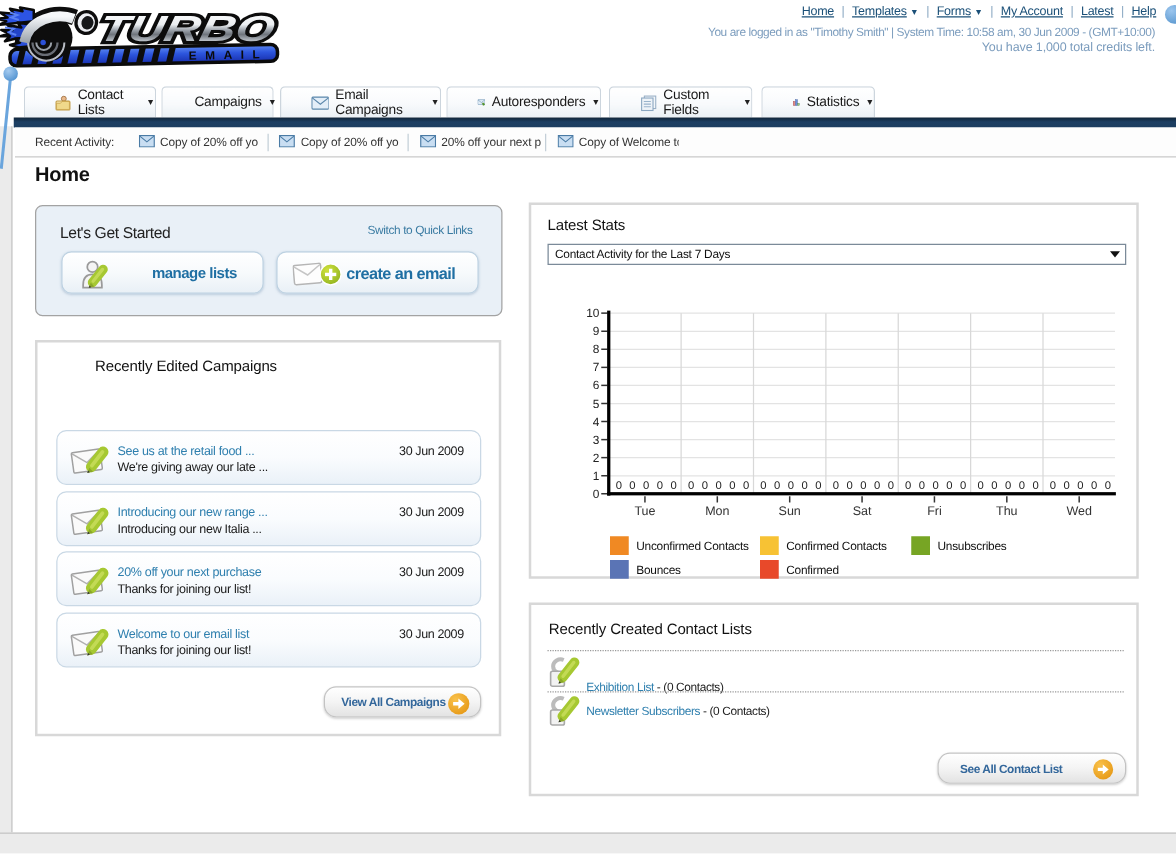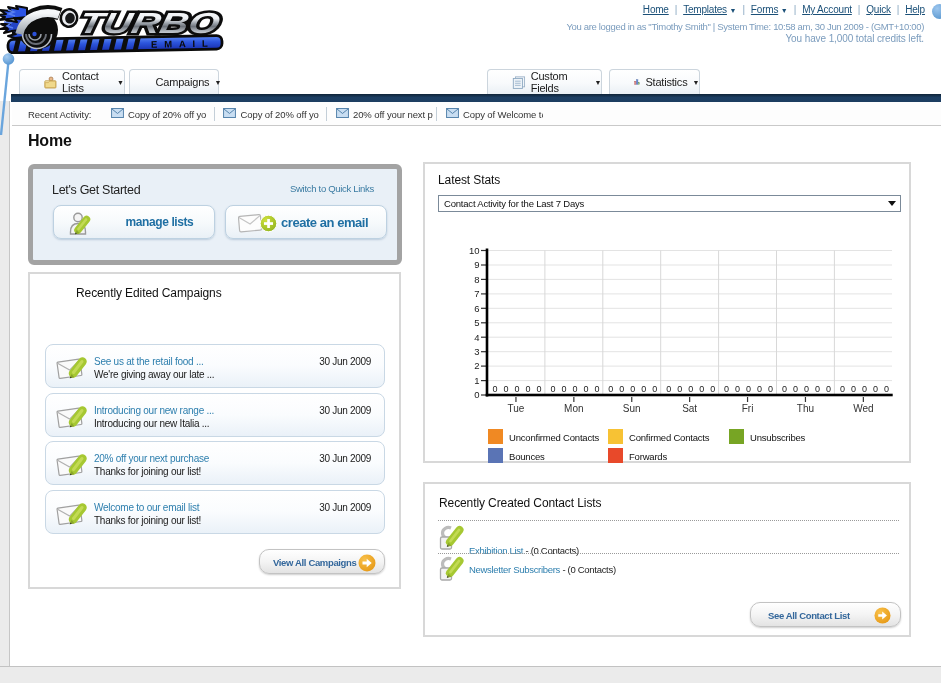--- a/index.html
+++ b/index.html
@@ -23,21 +23,21 @@
 .tab .arr { font-size:7px; color:#222; margin-left:5px; letter-spacing:0; }
 #navybar { left:11px; top:94px; width:930px; height:8px; background:linear-gradient(to bottom,#0f2438,#1d3f63 45%,#1c3d60); }
 
 #recent { left:12px; top:102px; width:929px; height:24px; background:#fdfdfd; border-bottom:1px solid #c9c9c9; }
 #recent .lbl { position:absolute; left:16px; top:7px; font-size:9.5px; letter-spacing:-0.1px; color:#333; }
 .ract { position:absolute; top:7px; font-size:9.5px; letter-spacing:-0.1px; color:#333; white-space:nowrap; overflow:hidden; }
 .ricon { position:absolute; top:5px; }
 .rdiv { position:absolute; top:5px; width:1px; height:14px; background:#c4cfd8; }
 #homeh { left:28px; top:132px; font-size:16px; font-weight:bold; letter-spacing:-0.2px; color:#111; }
 
-#lgs { left:28px; top:164px; width:374px; height:101px; background:#e9f0f7; border:5px solid #a3a3a3; border-radius:6px; }
+#lgs { left:28px; top:164px; width:374px; height:89px; background:#e9f0f7; border:1px solid #a3a3a3; border-radius:6px; }
 #lgs .t { position:absolute; left:19px; top:14px; font-size:12.5px; letter-spacing:-0.3px; color:#222; }
 #lgs .sw { position:absolute; right:23px; top:14px; font-size:9.5px; letter-spacing:-0.3px; color:#3a7ba2; }
 .bigbtn { position:absolute; top:36px; height:34px; background:linear-gradient(to bottom,#ffffff,#f7fafc 50%,#e9f0f6); border:1px solid #bdd1e1; border-radius:8px; box-shadow:0 1px 2px rgba(120,150,180,.4); }
 .bigbtn .lb { position:absolute; font-size:12px; font-weight:bold; letter-spacing:-0.4px; color:#1f6fa3; top:9px; }
 
 #rec { left:28px; top:272px; width:373px; height:317px; background:#fff; border:2px solid #d8d8d8; }
 #rec .t { position:absolute; left:18px; top:12px; font-size:12px; letter-spacing:-0.1px; color:#111;margin-left:28px; }
 #showbar { position:absolute; left:15px; top:33px; width:343px; height:25px; background:#deeafa; }
 #showbar .lb { position:absolute; left:10px; top:8px; font-size:9.5px; color:#333; }
 #showbar a { color:#2e7cb0; text-decoration:none; position:absolute; top:7px; font-size:9.5px; letter-spacing:-0.4px; }
@@ -65,21 +65,21 @@
 .clitem a { color:#2e7fae; text-decoration:none; }
 .clicon { position:absolute; left:13px; }
 </style>
 </head>
 <body>
 <div id="page">
   <div class="abs" id="leftstrip"></div>
   <div class="abs" id="footer"></div>
 
   <div class="abs" id="topnav">
-    <a>Home</a><span class="sep">|</span><a>Templates</a> <span class="arr">▼</span><span class="sep">|</span><a>Forms</a> <span class="arr">▼</span><span class="sep">|</span><a>My Account</a><span class="sep">|</span><a>Quick</a><span class="sep">|</span><a>Help</a>
+    <a>Home</a><span class="sep">|</span><a>Templates</a> <span class="arr">▼</span><span class="sep">|</span><a>Forms</a> <span class="arr">▼</span><span class="sep">|</span><a>My Account</a><span class="sep">|</span><a>Latest</a><span class="sep">|</span><a>Help</a>
   </div>
   <div class="abs" id="helpdot"></div>
   <div class="abs subtxt" id="sub1">You are logged in as "Timothy Smith" | System Time: 10:58 am, 30 Jun 2009 - (GMT+10:00)</div>
   <div class="abs subtxt" id="sub2">You have 1,000 total credits left.</div>
 
   <svg class="abs" style="left:0;top:2px;" width="240" height="52" viewBox="0 0 240 52">
     <defs>
       <linearGradient id="chrome" x1="0" y1="0" x2="0" y2="1">
         <stop offset="0" stop-color="#ffffff"></stop>
           <stop offset="0.38" stop-color="#eceff2"></stop>
@@ -168,20 +168,37 @@
   <div class="abs tab" style="left:128.7px; width:90.5px;">
     <svg width="17" height="15" viewBox="0 0 17 15">
         <circle cx="11.5" cy="4.2" r="2.6" fill="#b6cf8e" stroke="#6a8a3a" stroke-width="0.8"></circle>
         <path d="M7.5 11.5 Q7.5 7.5 11.5 7.5 Q15.5 7.5 15.5 11.5 Z" fill="#7fb347" stroke="#5a7a2a" stroke-width="0.8"></path>
         <circle cx="5.5" cy="5.2" r="2.8" fill="#e9b98b" stroke="#9a6a3a" stroke-width="0.8"></circle>
         <path d="M1 13.2 Q1 8.6 5.5 8.6 Q10 8.6 10 13.2 Z" fill="#6fa3d4" stroke="#3a6a9a" stroke-width="0.8"></path>
       </svg>
     <span>Campaigns</span>
       <span class="arr">▼</span>
     </div>
+  <div class="abs tab" style="left:223.6px; width:129px;">
+    <svg width="17" height="13" viewBox="0 0 17 13">
+        <rect x="0.6" y="0.9" width="15.8" height="11.2" rx="1" fill="#e3eef8" stroke="#5b87ab" stroke-width="1.1"></rect>
+        <path d="M1 1.6 L8.5 7.6 L16 1.6" fill="none" stroke="#5b87ab" stroke-width="1.1"></path>
+      </svg>
+    <span>Email Campaigns</span>
+      <span class="arr">▼</span>
+    </div>
+  <div class="abs tab" style="left:357.2px; width:124px;">
+    <svg width="17" height="14" viewBox="0 0 17 14">
+        <rect x="0.6" y="0.7" width="15.8" height="10.6" rx="1" fill="#e3eef8" stroke="#5b87ab" stroke-width="1.1"></rect>
+        <path d="M1 1.4 L8.5 7 L16 1.4" fill="none" stroke="#5b87ab" stroke-width="1.1"></path>
+        <path d="M9.5 8.5 q 4.5,-2.5 5,2 l 1.8,-1 -2,4 -3.8,-1.5 1.8,-0.8 q -1,-2.5 -2.8,-2.7 z" fill="#5aa02a" stroke="#2f6a10" stroke-width="0.5"></path>
+      </svg>
+    <span>Autoresponders</span>
+      <span class="arr">▼</span>
+    </div>
   <div class="abs tab" style="left:486.8px; width:115.6px;">
     <svg width="16" height="15" viewBox="0 0 16 15">
         <rect x="4" y="1" width="10.5" height="11.5" fill="#f2f6fa" stroke="#9ab0c6" stroke-width="1"></rect>
         <rect x="1.5" y="2.8" width="10.5" height="11.5" fill="#eef3f8" stroke="#8aa6c0" stroke-width="1"></rect>
         <path d="M3.5 6 h6.5 M3.5 8.4 h6.5 M3.5 10.8 h6.5" stroke="#9ab4cc" stroke-width="1"></path>
       </svg>
     <span>Custom Fields</span>
       <span class="arr">▼</span>
     </div>
   <div class="abs tab" style="left:609.4px; width:91px;">
@@ -421,21 +438,21 @@
     </svg>
     <div class="lgsq" style="left:63px;top:265px;background:#f08923;"></div>
     <div class="lglb" style="left:84px;top:268px;">Unconfirmed Contacts</div>
     <div class="lgsq" style="left:183px;top:265px;background:#f7c234;"></div>
     <div class="lglb" style="left:204px;top:268px;">Confirmed Contacts</div>
     <div class="lgsq" style="left:304px;top:265px;background:#77a524;"></div>
     <div class="lglb" style="left:325px;top:268px;">Unsubscribes</div>
     <div class="lgsq" style="left:63px;top:284px;background:#5a74b5;"></div>
     <div class="lglb" style="left:84px;top:287px;">Bounces</div>
     <div class="lgsq" style="left:183px;top:284px;background:#e8492a;"></div>
-    <div class="lglb" style="left:204px;top:287px;">Forwards</div>
+    <div class="lglb" style="left:204px;top:287px;">Confirmed</div>
   </div>
 
   <div class="abs" id="ccl">
     <span class="t">Recently Created Contact Lists</span>
     <div class="dotline" style="top:36px;"></div>
     <svg class="clicon" style="top:41px;" width="28" height="26" viewBox="0 0 28 26">
       <path d="M 13,3 A 6,5.5 0 1 0 13,13" fill="none" stroke="#bcbcbc" stroke-width="3.2"></path>
       <rect x="2.5" y="12" width="11" height="12" rx="1.5" fill="#f2f2f2" stroke="#a9a9a9" stroke-width="1.3"></rect>
       <line x1="21.5" y1="5" x2="12" y2="17" stroke="#a6c832" stroke-width="8" stroke-linecap="round"></line>
         <line x1="21" y1="5" x2="12.5" y2="16" stroke="#c3da55" stroke-width="2.8" stroke-linecap="round"></line>

